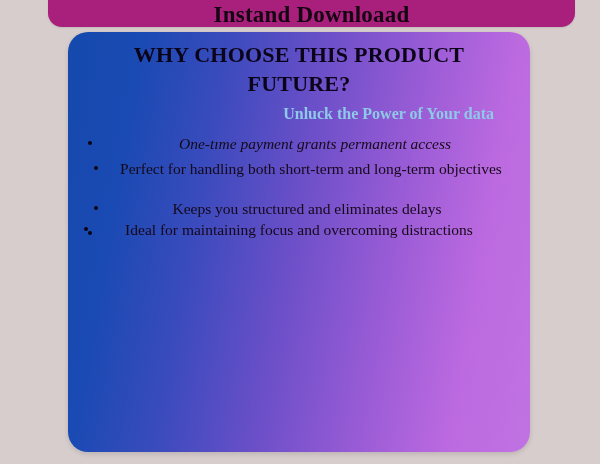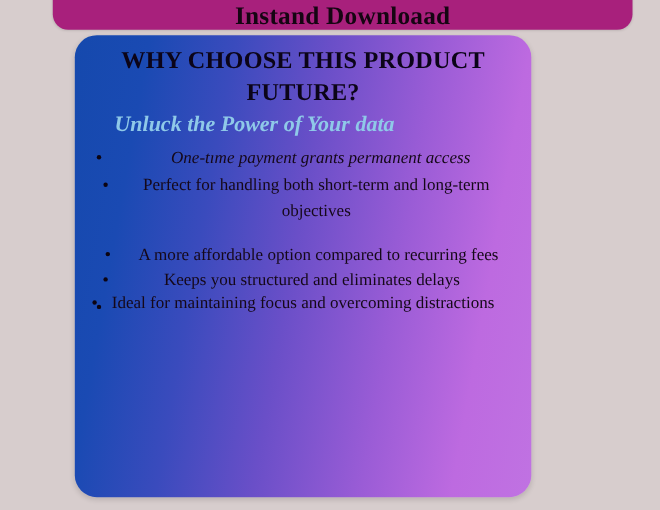--- a/index.html
+++ b/index.html
@@ -40,21 +40,21 @@
     color: #150512;
     letter-spacing: 0.2px;
     white-space: nowrap;
   }
 
   
   .card {
     position: absolute;
     left: 68px;
     top: 32px;
-    width: 415px;
+    width: 462px;
     height: 420px;
     border-radius: 20px;
     background:
       linear-gradient(100deg,
         #1549ad 0%,
         #1a4ab3 14%,
         #3a4bbd 30%,
         #6a4fc8 48%,
         #9a5cd6 68%,
         #bd6ae0 85%,
@@ -72,28 +72,27 @@
     font-family: "Liberation Serif", "DejaVu Serif", serif;
     font-weight: bold;
     font-size: 22px;
     line-height: 29px;
     color: #0b0418;
     letter-spacing: 0.2px;
     padding-top: 2px;
   }
   .card-subtitle {
     margin: 3px 0 0 0;
-    text-align: left;
+    text-align: right;
     font-family: "Liberation Serif", "DejaVu Serif", serif;
     font-weight: bold;
-    font-size: 20px;
+    font-size: 16px;
     line-height: 25px;
     color: #8fc9e8;
     padding: 0 22px;
-    font-style: italic;
   }
 
   
   .benefits {
     list-style: none;
     margin: 6px 0 0 0;
     padding: 0;
   }
   .benefit-item {
     position: relative;
@@ -146,24 +145,20 @@
 
   <ul class="benefits">
     <li class="benefit-item i0">
       <span class="dot"></span>
       <span>One-tıme payment grants permanent access</span>
     </li>
     <li class="benefit-item i1">
       <span class="dot"></span>
       <span>Perfect for handling both short-term and long-term objectives</span>
     </li>
-    <li class="benefit-item i2">
-      <span class="dot"></span>
-      <span>A more affordable option compared to recurring fees</span>
-    </li>
     <li class="benefit-item i3">
       <span class="dot"></span>
       <span>Keeps you structured and eliminates delays</span>
     </li>
     <li class="benefit-item i6">
       <span class="dot"></span>
     </li>
     <li class="benefit-item i7">
       <span class="dot"></span>
       <span>Ideal for maintaining focus and overcoming distractions</span>

